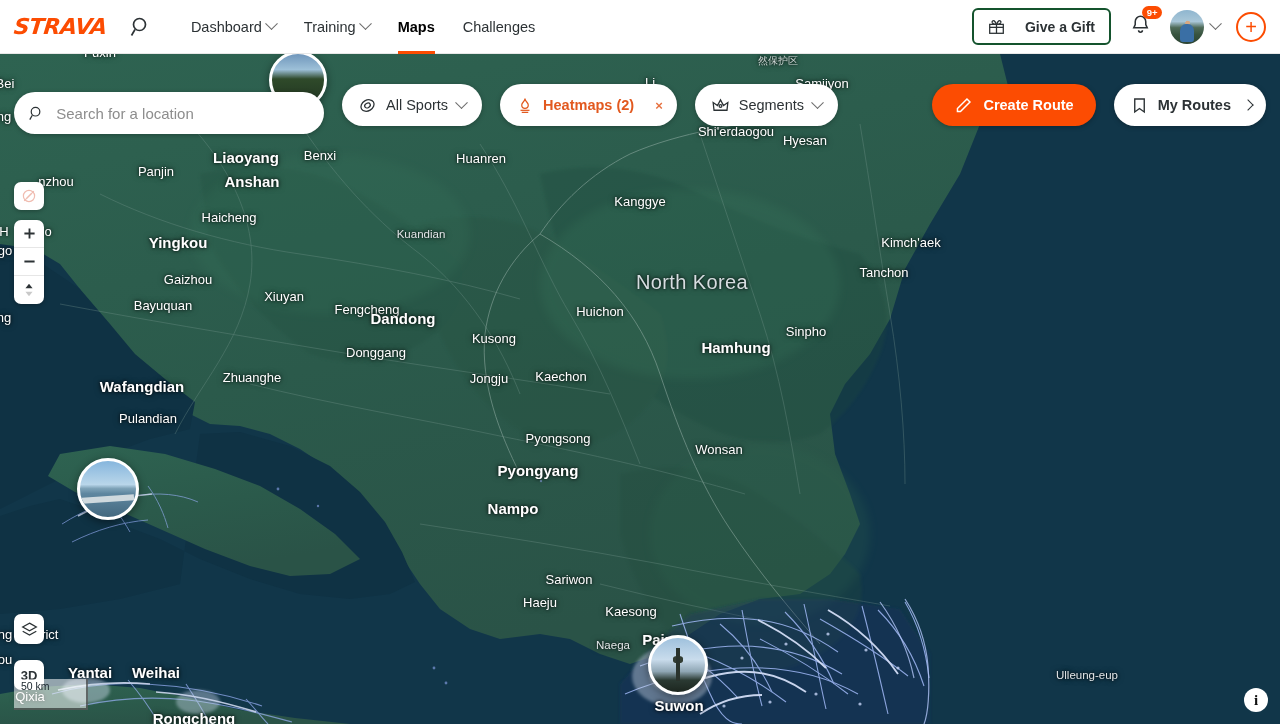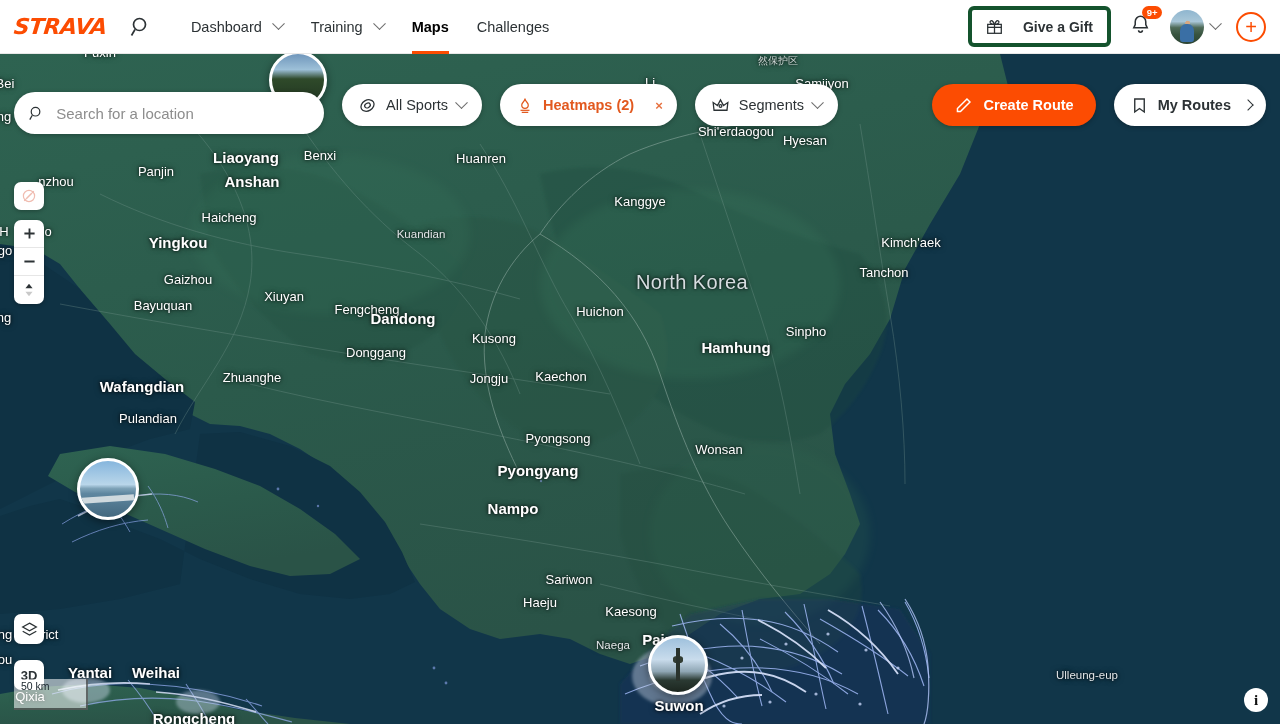--- a/index.html
+++ b/index.html
@@ -26,35 +26,35 @@
   .brand {
     font-weight: 800; font-size: 22px; letter-spacing: -0.5px;
     color: #fc4c02; font-style: italic;
     font-family: "DejaVu Sans", sans-serif;
     transform: skewX(-6deg);
     margin-right: 22px; user-select: none;
   }
   .hdr-search { margin-right: 24px; display:flex; align-items:center; cursor:pointer; }
   .nav { display: flex; align-items: center; height: 54px; gap: 0; }
   .nav-item {
-    display: flex; align-items: center; gap: 12px;
+    display: flex; align-items: center; gap: 5px;
     padding: 0 14px; height: 54px;
     font-size: 14.5px; color: #2c3235; cursor: pointer;
     position: relative;
   }
   .nav-item.active { font-weight: 700; color: #000; }
   .nav-item.active::after {
     content: ""; position: absolute; bottom: 0; left: 14px; right: 14px;
     height: 3px; background: #fc4c02;
   }
   .chev { display:inline-block; width:9px; height:9px; border-right:1.6px solid #6d6d6d; border-bottom:1.6px solid #6d6d6d; transform: rotate(45deg) translate(-2px,-2px); }
   .hdr-right { margin-left: auto; display: flex; align-items: center; gap: 16px; }
   .gift-btn {
     display: flex; align-items: center; gap: 20px;
-    border: 4px solid #14532d; border-radius: 6px;
+    border: 2px solid #14532d; border-radius: 6px;
     padding: 8px 14px; font-size: 14px; font-weight: 700; color: #2c3235;
     background: #fff; cursor: pointer;
   }
   .bell-wrap { position: relative; cursor: pointer; padding: 2px; }
   .badge {
     position: absolute; top: -5px; right: -8px;
     background: #fc4c02; color: #fff;
     font-size: 9.5px; font-weight: 700;
     border-radius: 9px; padding: 1.5px 4.5px; line-height: 1;
     min-width: 18px; text-align: center;

